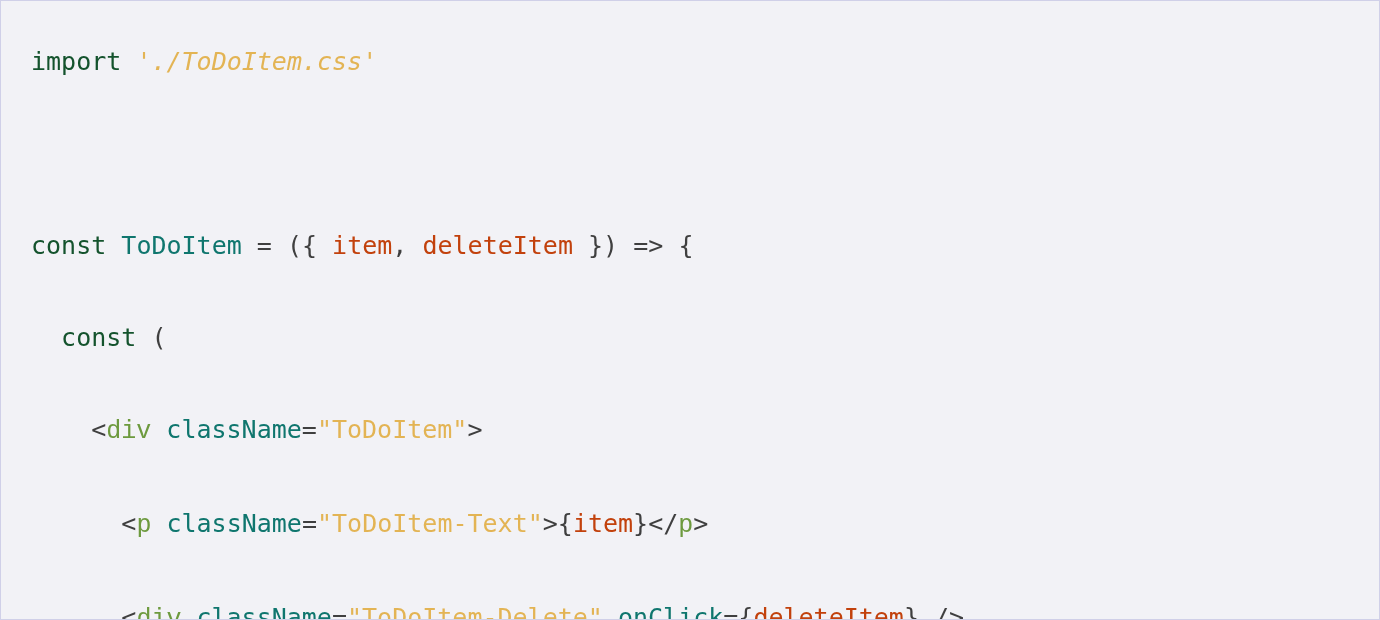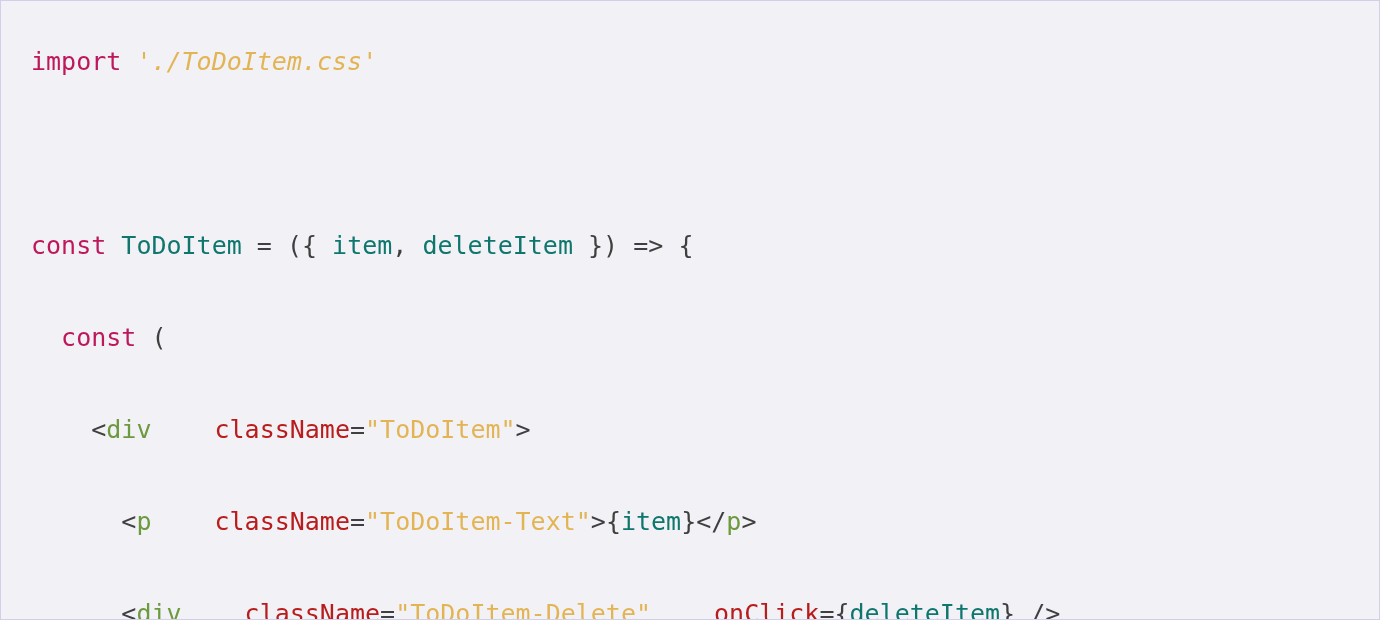--- a/index.html
+++ b/index.html
@@ -21,28 +21,28 @@
   pre {
     white-space: pre;
     font-family: inherit;
   }
   .code-line {
     display: block;
   }
   .tok {
     display: inline;
   }
-  .kw    { color: #be185d; }  
+  .kw    { color: #14532d; }  
   .str   { color: #e3b454; font-style: italic; }  
   .ident { color: #0f766e; }  
   .punc  { color: #3f3f3f; }  
-  .attr  { color: #b91c1c; margin-left: 48px; }  
-  .txt   { color: #0f766e; }
+  .attr  { color: #0f766e; }  
+  .txt   { color: #c2410c; }
   .attrv { color: #e3b454; }
-  .tag   { color: #6d9a3e; }
+  .tag   { color: #6d9a3e; font-family: Liberation Mono, monospace; }
 </style>
 </head>
 <body>
 
 <pre><span class="code-line"><span class="tok kw">import</span> <span class="tok str">'./ToDoItem.css'</span></span>
 <span class="code-line"> </span>
 <span class="code-line"><span class="tok kw">const</span> <span class="tok ident">ToDoItem</span> <span class="tok punc">=</span> <span class="tok punc">({</span> <span class="tok txt">item</span><span class="tok punc">,</span> <span class="tok txt">deleteItem</span> <span class="tok punc">})</span> <span class="tok punc">=&gt;</span> <span class="tok punc">{</span></span>
 <span class="code-line">  <span class="tok kw">const</span> <span class="tok punc">(</span></span>
 <span class="code-line">    <span class="tok punc">&lt;</span><span class="tok tag">div</span> <span class="tok attr">className</span><span class="tok punc">=</span><span class="tok attrv">"ToDoItem"</span><span class="tok punc">&gt;</span></span>
 <span class="code-line">      <span class="tok punc">&lt;</span><span class="tok tag">p</span> <span class="tok attr">className</span><span class="tok punc">=</span><span class="tok attrv">"ToDoItem-Text"</span><span class="tok punc">&gt;</span><span class="tok punc">{</span><span class="tok txt">item</span><span class="tok punc">}</span><span class="tok punc">&lt;/</span><span class="tok tag">p</span><span class="tok punc">&gt;</span></span>

